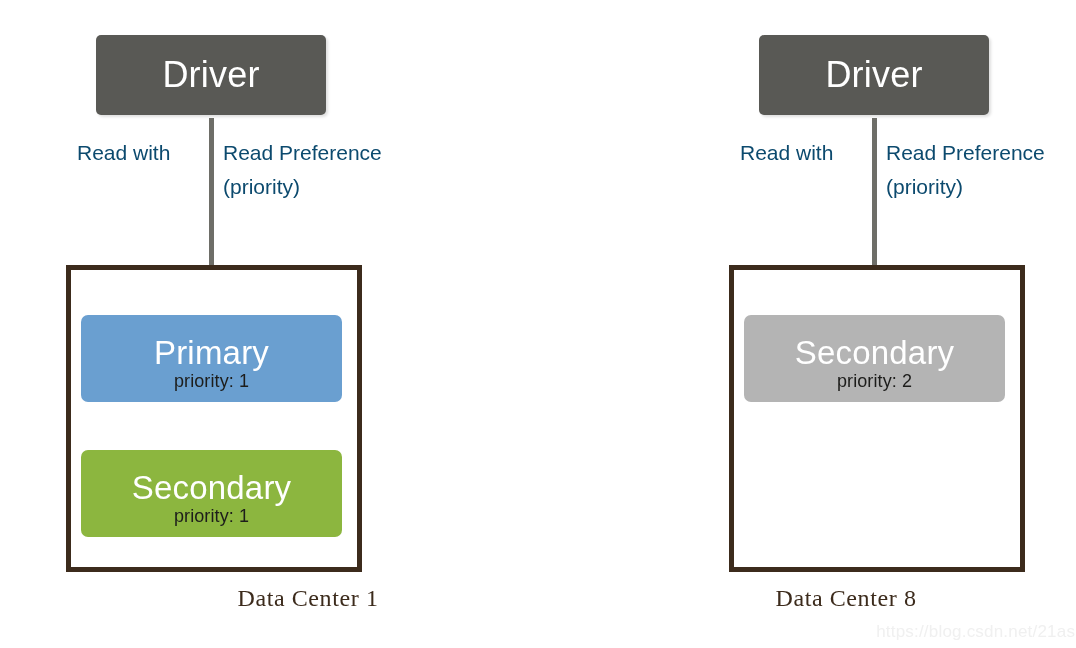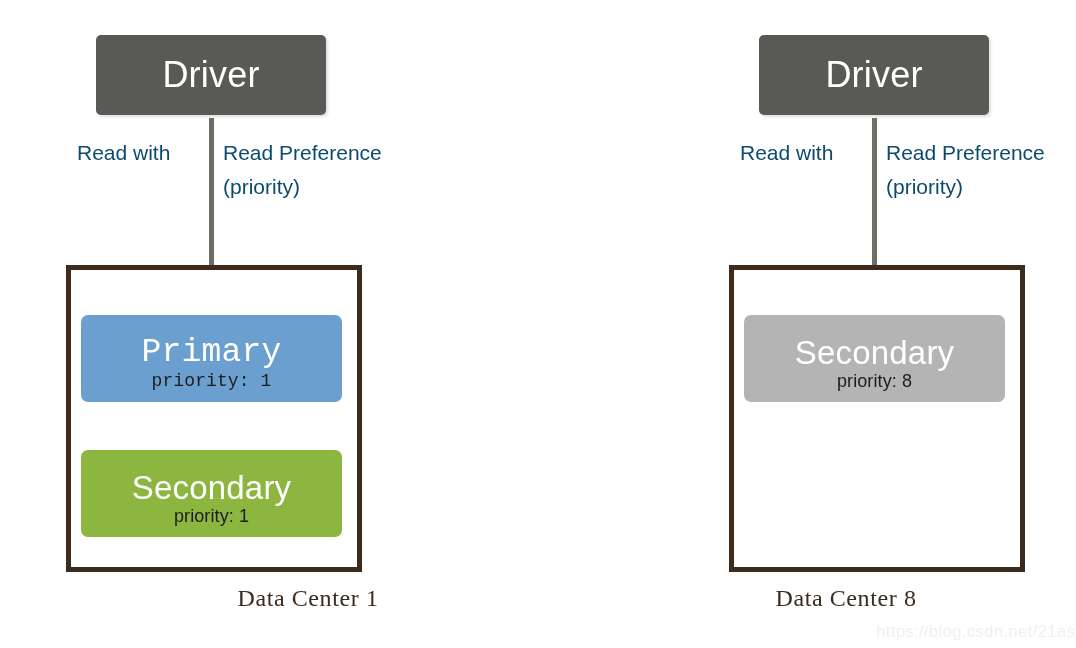--- a/index.html
+++ b/index.html
@@ -165,21 +165,21 @@
 
     <div class="connector-line" style="left:170px; top:118px; height:185px;"></div>
     <div class="arrow-head" style="left:159px; top:290px;"></div>
 
     <span class="read-caption read-with" style="left:38px; top:138px;">Read with</span>
     <span class="read-caption read-pref" style="left:184px; top:138px;">Read Preference</span>
     <span class="read-caption read-pref" style="left:184px; top:172px;">(priority)</span>
 
     <div class="datacenter" style="left:27px;">
 
-      <div class="member member-primary" style="left:10px; top:45px;font-family:Liberation Mono, monospace;">
+      <div class="member member-primary" style="left:10px; top:45px;">
         <span class="member-name">Primary</span>
         <span class="member-priority">priority: 1</span>
       </div>
 
       <div class="member member-secondary" style="left:10px; top:180px;">
         <span class="member-name">Secondary</span>
         <span class="member-priority">priority: 1</span>
       </div>
 
     </div>
@@ -197,21 +197,21 @@
     <div class="arrow-head" style="left:284px; top:290px;"></div>
 
     <span class="read-caption read-with" style="left:163px; top:138px;">Read with</span>
     <span class="read-caption read-pref" style="left:309px; top:138px;">Read Preference</span>
     <span class="read-caption read-pref" style="left:309px; top:172px;">(priority)</span>
 
     <div class="datacenter" style="left:152px;">
 
       <div class="member member-gray" style="left:10px; top:45px;">
         <span class="member-name">Secondary</span>
-        <span class="member-priority">priority: 8</span>
+        <span class="member-priority">priority: 2</span>
       </div>
 
     </div>
 
     <div class="dc-caption">Data Center 8</div>
   </div>
 
   <div class="watermark">https://blog.csdn.net/21aspnet</div>
 
 </div>

